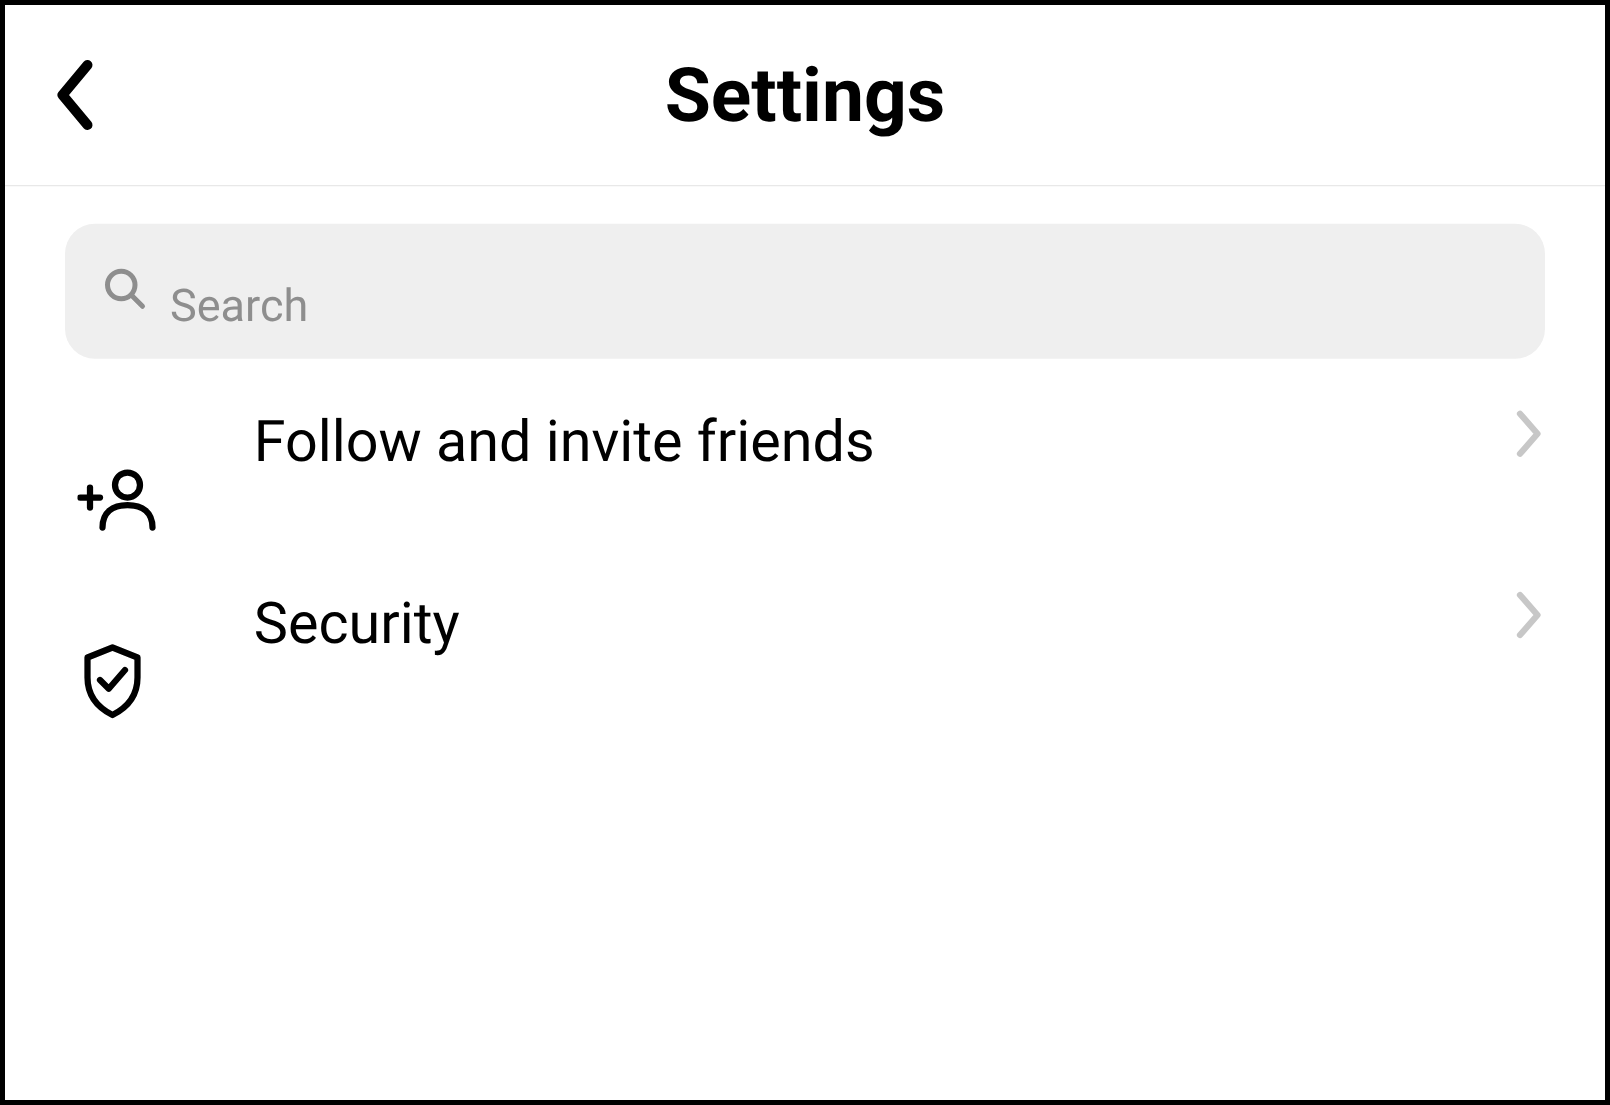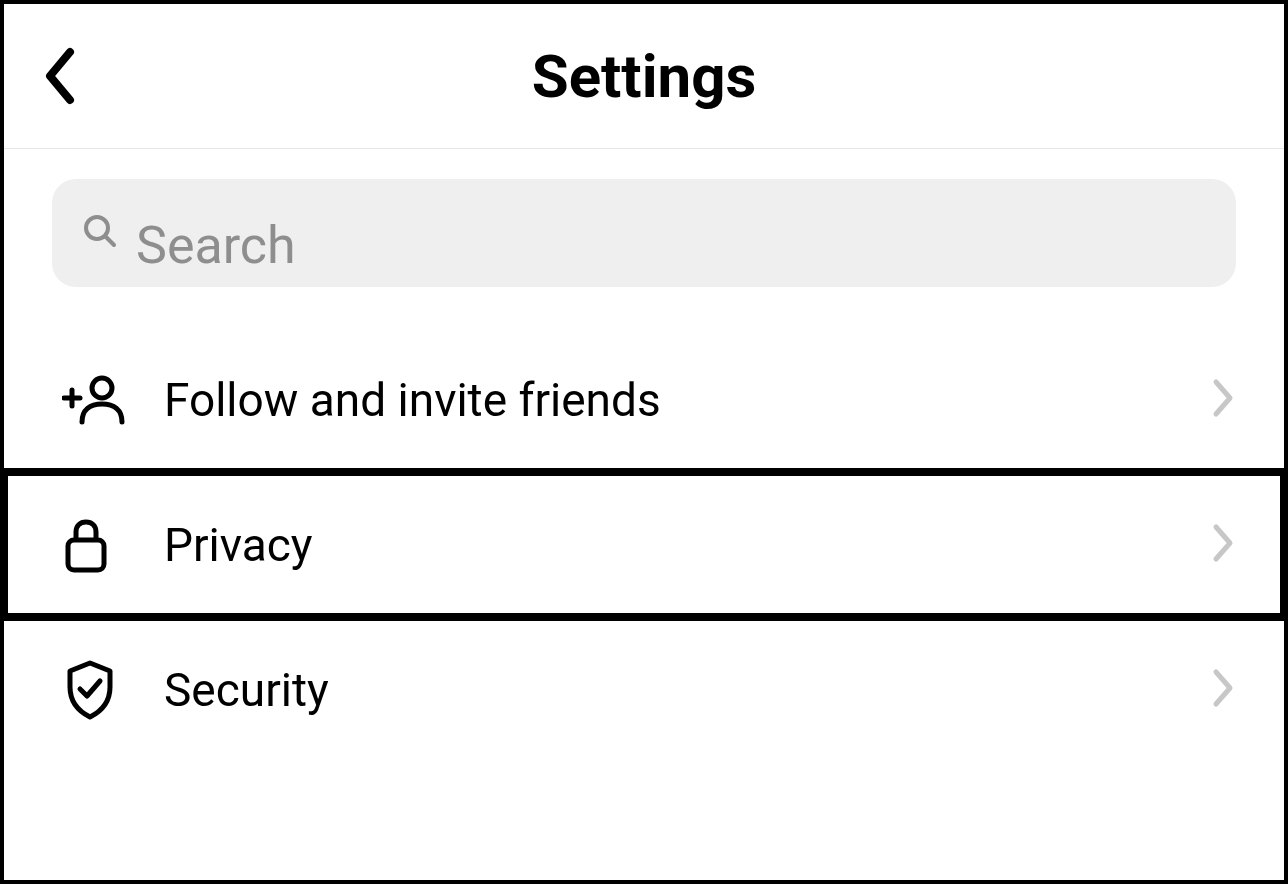--- a/index.html
+++ b/index.html
@@ -56,43 +56,43 @@
     }
     
     .search-icon {
       margin-right: 18px;
       flex-shrink: 0;
     }
     
     .search-input {
       border: none;
       background: transparent;
-      font-size: 52px;
+      font-size: 36px;
       color: #8e8e8e;
       outline: none;
       width: 100%;
       font-family: inherit;
       margin-top: 24px;
     }
     
     .search-input::placeholder {
       color: #8e8e8e;
     }
     
     .menu-list {
       padding: 20px 0 0 0;
     }
     
     .menu-item {
       display: flex;
-      align-items: center;
       height: 145px;
       padding: 0 48px 0 58px;
       cursor: pointer;
       position: relative;
+      gap: 39px;
     }
     
     .menu-item.highlighted {
       outline: 8px solid #000000;
       outline-offset: -4px;
     }
     
     .menu-icon {
       width: 70px;
       display: flex;
@@ -149,34 +149,20 @@
     </span>
     <span class="menu-label">Follow and invite friends</span>
     <span class="chevron-right">
       <svg width="24" height="40" viewBox="0 0 24 40" fill="none">
         <path d="M4 4 L18 20 L4 36" stroke="#c7c7c7" stroke-width="5" stroke-linecap="round" stroke-linejoin="round"></path>
       </svg>
     </span>
   </div>
 
 
-  <div class="menu-item highlighted">
-    <span class="menu-icon">
-      <svg width="48" height="58" viewBox="0 0 48 58" fill="none">
-        <rect x="6" y="24" width="36" height="30" rx="6" stroke="#000000" stroke-width="5"></rect>
-        <path d="M14 24 L14 16 C14 10 18 6 24 6 C30 6 34 10 34 16 L34 24" stroke="#000000" stroke-width="5"></path>
-      </svg>
-    </span>
-    <span class="menu-label">Privacy</span>
-    <span class="chevron-right">
-      <svg width="24" height="40" viewBox="0 0 24 40" fill="none">
-        <path d="M4 4 L18 20 L4 36" stroke="#c7c7c7" stroke-width="5" stroke-linecap="round" stroke-linejoin="round"></path>
-      </svg>
-    </span>
-  </div>
 
   <div class="menu-item">
     <span class="menu-icon">
       <svg width="56" height="62" viewBox="0 0 56 62" fill="none">
         <path d="M28 4 L8 12 L8 28 C8 42 16 52 28 58 C40 52 48 42 48 28 L48 12 L28 4 Z" stroke="#000000" stroke-width="5" stroke-linejoin="round"></path>
         <path d="M18 30 L25 37 L38 22" stroke="#000000" stroke-width="5" stroke-linecap="round" stroke-linejoin="round"></path>
       </svg>
     </span>
     <span class="menu-label">Security</span>
     <span class="chevron-right">

